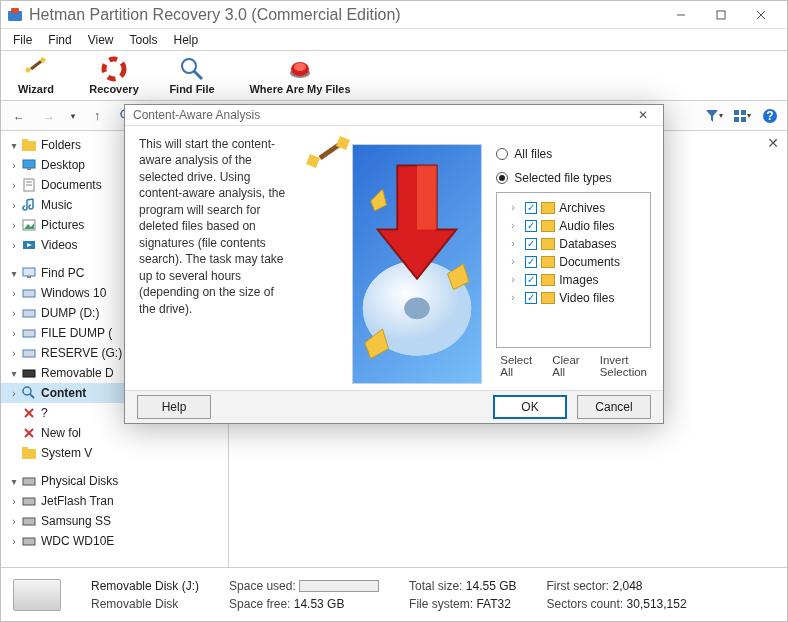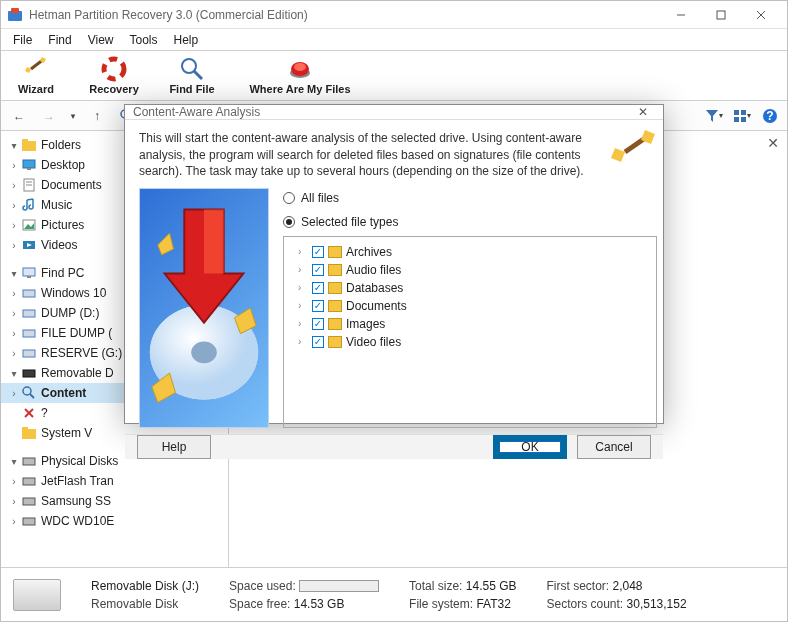--- a/index.html
+++ b/index.html
@@ -1,20 +1,20 @@
 <!DOCTYPE html>
 <html><head>
 <meta charset="utf-8">
 <style>
   * { box-sizing: border-box; margin: 0; padding: 0; font-family: "Segoe UI", Tahoma, sans-serif; font-size: 12px; }
   body { background: #fff; color: #222; width: 788px; height: 622px; overflow: hidden; position: relative; }
   .window { width: 788px; height: 622px; border: 1px solid #bfbfbf; display: flex; flex-direction: column; }
   .titlebar { height: 28px; background: #fff; display: flex; align-items: center; padding: 0 6px; border-bottom: 1px solid #e0e0e0; }
   .titlebar .app-icon { width: 16px; height: 16px; margin-right: 6px; }
-  .titlebar .title-text { flex: 1; color: #666; font-size: 12px; }
+  .titlebar .title-text { flex: 1; color: #666; font-size: 16px; }
   .titlebar .winctl { display: flex; gap: 0; }
   .titlebar .winctl div { width: 40px; height: 24px; display: flex; align-items: center; justify-content: center; color: #555; }
 
   .menubar { height: 22px; background: #fff; display: flex; align-items: center; padding: 0 4px; border-bottom: 1px solid #d0d0d0; }
   .menubar span { padding: 3px 8px; color: #222; }
 
   .toolbar-main { height: 50px; background: #fff; display: flex; align-items: center; gap: 28px; padding: 4px 10px; border-bottom: 1px solid #d0d0d0; font-weight: bold; }
   .toolbar-main .tbtn { display: flex; flex-direction: column; align-items: center; gap: 2px; min-width: 50px; }
   .toolbar-main .tbtn .ticon { width: 24px; height: 24px; display: flex; align-items: center; justify-content: center; }
   .toolbar-main .tbtn span { font-size: 11px; color: #222; }
@@ -42,41 +42,41 @@
   .statusbar .drive-thumb { width: 48px; height: 32px; background: linear-gradient(#f4f4f4, #cfcfcf); border: 1px solid #aaa; border-radius: 2px; }
   .statusbar .col { display:flex; flex-direction:column; gap:4px; font-size:11px; color:#444; }
   .statusbar .col strong { color:#222; font-weight:normal; }
   .statusbar .sk-v { color:#222; }
   .progress-chip { display:inline-block; width:80px; height:12px; border:1px solid #999; background:#eee; vertical-align:middle; }
 
   
   .dialog { position: absolute; left: 124px; top: 104px; width: 540px; height: 320px; background: #fff; border: 1px solid #8a8a8a; box-shadow: 0 4px 30px rgba(0,0,0,0.3); display:flex; flex-direction:column; }
   .dlg-title { height: 26px; border-bottom: 1px solid #ddd; display:flex; align-items:center; padding: 0 8px; color:#666; font-size:12px; }
   .dlg-title .dlg-x { margin-left:auto; width:24px; text-align:center; color:#555; }
-  .dlg-body { flex:1; padding: 10px 6px 6px 14px; display:flex; flex-direction:column; }
+  .dlg-body { flex:1; padding: 10px 12px 6px 14px; display:flex; flex-direction:row; }
   .dlg-desc { font-size: 11.5px; color:#333; line-height:1.35; padding-right: 60px; position:relative; min-height:44px; }
   .wand { position:absolute; right:2px; top:0; width:44px; height:44px; }
   .wand svg { width:44px; height:44px; }
   .dlg-main { flex:1; display:flex; gap:14px; margin-top:8px; }
   .dlg-art { width:130px; height:240px; background:linear-gradient(135deg,#2d6fd6,#79bff8); border:1px solid #bcd2ef; position:relative; overflow:hidden; }
   .dlg-art svg { width:100%; height:100%; }
   .dlg-right { flex:1; display:flex; flex-direction:column; }
   .radio-row { display:flex; align-items:center; gap:6px; height:20px; margin-bottom:4px; font-size:12px; }
   .radio-row .radio { width:12px; height:12px; border:1px solid #555; border-radius:50%; display:inline-flex; align-items:center; justify-content:center; }
   .radio-row .radio.checked::after { content:""; width:6px; height:6px; background:#222; border-radius:50%; }
   .type-box { flex:1; border:1px solid #aaa; padding:6px; overflow:auto; }
   .type-row { display:flex; align-items:center; height:18px; gap:4px; padding-left:8px; }
   .type-row .tchev { color:#888; font-size:10px; width:10px; }
   .type-row .cb { width:12px; height:12px; border:1px solid #0078d7; display:inline-flex; align-items:center; justify-content:center; color:#0078d7; font-size:10px; line-height:1; }
   .type-row .tf { width:14px; height:12px; background:#f5c542; border:1px solid #c49a1e; }
   .dlg-links { display:flex; justify-content:flex-end; gap:20px; padding:6px 4px; }
   .dlg-links span { color:#444; font-size:11.5px; }
   .dlg-buttons { height:42px; border-top:1px solid #ddd; display:flex; align-items:center; padding:0 12px; background:#f3f3f3; }
   .btn { min-width:74px; height:24px; border:1px solid #999; background:#eee; display:inline-flex; align-items:center; justify-content:center; font-size:12px; color:#222; }
-  .btn.primary { border:6px solid #0369a1; box-shadow:0 0 0 1px #0b6cbf inset; background:#fff; }
+  .btn.primary { border:1px solid #0369a1; box-shadow:0 0 0 1px #0b6cbf inset; background:#fff; }
   .dlg-buttons .spacer { flex:1; }
 
   svg { overflow: visible; }
 </style>
 </head>
 <body>
 
 <div class="window">
 
   <div class="titlebar">
@@ -324,20 +324,30 @@
         </div>
       <div class="row i2">
           <span class="chev"></span>
           <span class="ficon">
             <svg width="12" height="12">
               <line x1="2" y1="2" x2="10" y2="10" stroke="#c33" stroke-width="2"></line>
               <line x1="10" y1="2" x2="2" y2="10" stroke="#c33" stroke-width="2"></line>
             </svg>
           </span>
           <span class="lbl">?</span>
+        </div>
+      <div class="row i2">
+          <span class="chev"></span>
+          <span class="ficon">
+            <svg width="12" height="12">
+              <line x1="2" y1="2" x2="10" y2="10" stroke="#c33" stroke-width="2"></line>
+              <line x1="10" y1="2" x2="2" y2="10" stroke="#c33" stroke-width="2"></line>
+            </svg>
+          </span>
+          <span class="lbl">New fol</span>
         </div>
       <div class="row i2">
           <span class="chev"></span>
           <span class="ficon folder-yellow">
             <svg width="14" height="12">
               <rect width="14" height="10" y="2" fill="#f5c542"></rect>
               <rect width="6" height="4" fill="#f5c542"></rect>
             </svg>
           </span>
           <span class="lbl">System V</span>
@@ -486,20 +496,25 @@
               <span class="tf"></span>
               <span>Images</span>
             </div>
           <div class="type-row">
               <span class="tchev">›</span>
               <span class="cb">✓</span>
               <span class="tf"></span>
               <span>Video files</span>
             </div>
         </div>
+        <div class="dlg-links">
+          <span>Select All</span>
+          <span>Clear All</span>
+          <span>Invert Selection</span>
+        </div>
       </div>
     </div>
   </div>
   <div class="dlg-buttons">
     <div class="btn">Help</div>
     <div class="spacer"></div>
     <div class="btn primary">OK</div>
     <div style="width:10px"></div>
     <div class="btn">Cancel</div>
   </div>

